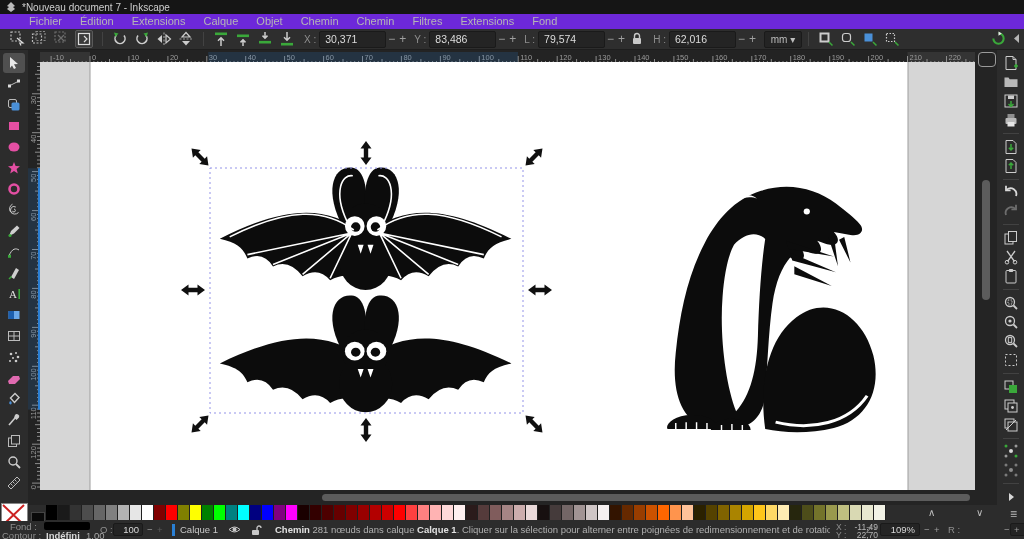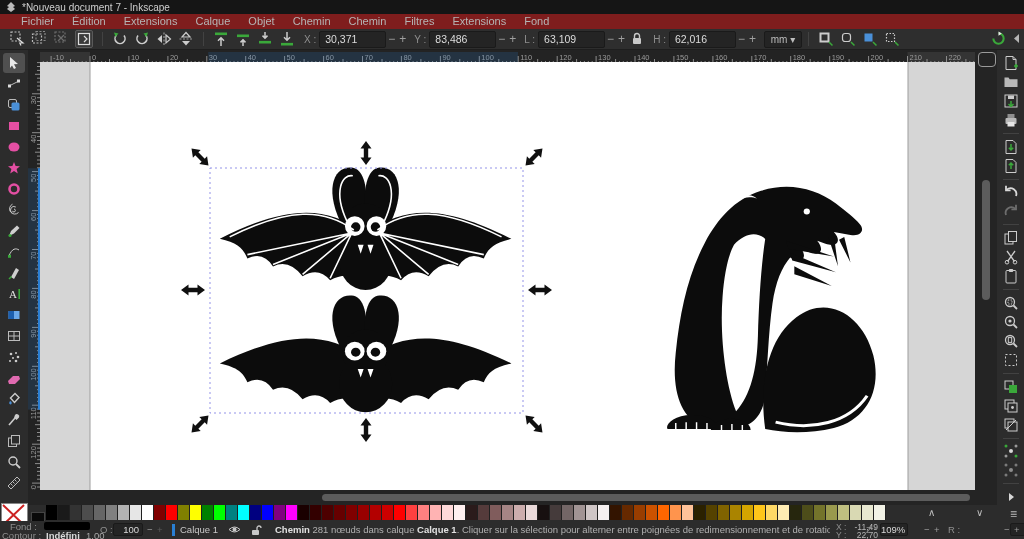--- a/index.html
+++ b/index.html
@@ -3,21 +3,21 @@
 <meta charset="utf-8">
 <style>
   html,body{margin:0;padding:0;background:#000;}
   #app{position:relative;width:1024px;height:539px;background:#222;overflow:hidden;
        font-family:"Liberation Sans",sans-serif;-webkit-font-smoothing:antialiased;}
   .abs{position:absolute;}
   
   #titlebar{left:0;top:0;width:1024px;height:14px;background:#151515;display:flex;align-items:center;gap:6px;padding-left:6px;box-sizing:border-box;}
   #titlebar .ttl{font-size:10px;color:#cfcfcf;white-space:nowrap;}
   
-  #menubar{left:0;top:14px;width:1024px;height:15px;background:#7f1d1d;display:flex;align-items:center;padding-left:12px;box-sizing:border-box;}
+  #menubar{left:0;top:14px;width:1024px;height:15px;background:#6d28d9;display:flex;align-items:center;padding-left:20px;box-sizing:border-box;}
   .menu-item{font-size:11px;color:#b5b5b5;padding:0 9px;line-height:15px;cursor:default;}
   
   #toolbar{left:0;top:29px;width:1024px;height:21px;background:#2e2e2e;display:flex;align-items:center;padding-left:6px;box-sizing:border-box;border-bottom:1px solid #1e1e1e;}
   .tb-icon{width:16px;height:16px;margin:0 3px;flex:0 0 auto;}
   .tb-icon.boxed{border:1px solid #5a5a5a;background:#3a3a3a;border-radius:2px;}
   .tb-sep{width:1px;height:14px;background:#424242;margin:0 6px;flex:0 0 auto;}
   .tc-label{font-size:10px;color:#8f8f8f;margin:0 3px 0 6px;flex:0 0 auto;}
   .tc-box{width:60px;height:15px;background:#242424;border:1px solid #1a1a1a;border-radius:2px;color:#dcdcdc;font-size:10.5px;line-height:15px;padding-left:5px;flex:0 0 auto;}
   .spin{font-size:12px;color:#9f9f9f;margin:0 2px;flex:0 0 auto;line-height:15px;}
   #unit-dd{width:36px;height:15px;background:#242424;border:1px solid #1a1a1a;border-radius:2px;color:#bdbdbd;font-size:10px;line-height:15px;text-align:center;margin-left:6px;flex:0 0 auto;}
@@ -51,21 +51,21 @@
   #palette-controls{position:absolute;left:920px;top:505px;width:104px;height:16px;}
   .pal-btn{position:absolute;top:2px;color:#bdbdbd;font-size:10px;}
   
   #statusbar{left:0;top:521px;width:1024px;height:18px;background:#2c2c2c;font-size:9.5px;color:#a8a8a8;}
   .sb{position:absolute;white-space:nowrap;}
   .sb b{color:#e0e0e0;}
   #fill-swatch{position:absolute;left:44px;top:1px;width:46px;height:8px;background:#000;border-radius:2px;}
   #opacity-box{position:absolute;left:113px;top:2px;width:30px;height:13px;background:#242424;border:1px solid #1a1a1a;border-radius:2px;color:#d8d8d8;text-align:right;padding-right:3px;box-sizing:border-box;line-height:12px;}
   #layer-bar{position:absolute;left:172px;top:3px;width:3px;height:12px;background:#2a7fd4;}
   #zoom-box,#rot-box{position:absolute;top:2px;height:13px;background:#242424;border:1px solid #1a1a1a;border-radius:2px;color:#d8d8d8;text-align:right;padding-right:4px;box-sizing:border-box;line-height:12px;}
-  #zoom-box{left:880px;width:28px;}
+  #zoom-box{left:880px;width:40px;}
   #rot-box{left:1010px;width:52px;}
   .xy{font-size:8.5px;line-height:8.5px;}
 </style>
 </head>
 <body>
 
 <div id="app">
 
   <div id="titlebar" class="abs">
     <svg width="10" height="10" viewBox="0 0 10 10">
@@ -150,21 +150,21 @@
       </span>
     <span class="tc-label">X :</span>
     <span class="tc-box">30,371</span>
     <span class="spin">−</span>
       <span class="spin">+</span>
     <span class="tc-label">Y :</span>
     <span class="tc-box">83,486</span>
     <span class="spin">−</span>
       <span class="spin">+</span>
     <span class="tc-label">L :</span>
-    <span class="tc-box">63,109</span>
+    <span class="tc-box">79,574</span>
     <span class="spin">−</span>
       <span class="spin">+</span>
     <span class="tb-icon" style="margin:0 2px;">
       <svg width="16" height="16" viewBox="0 0 16 16">
           <rect x="4" y="7" width="8" height="6" rx="1" fill="#c9c9c9"></rect>
           <path d="M5.5 7 V5 a2.5 2.5 0 0 1 5 0 V7" fill="none" stroke="#c9c9c9" stroke-width="1.4"></path>
         </svg>
     </span>
     <span class="tc-label">H :</span>
     <span class="tc-box">62,016</span>

